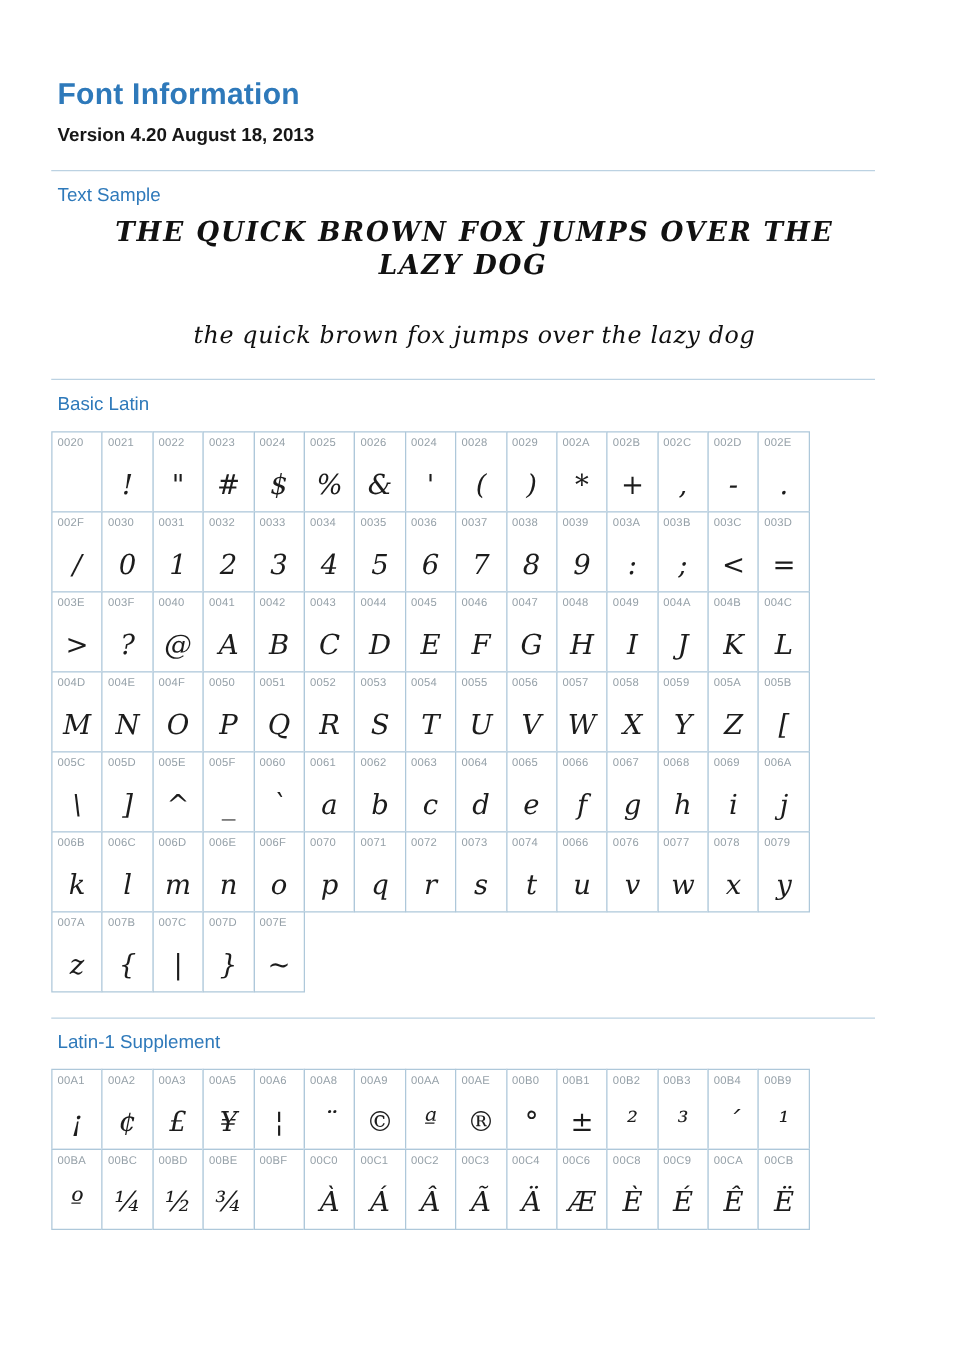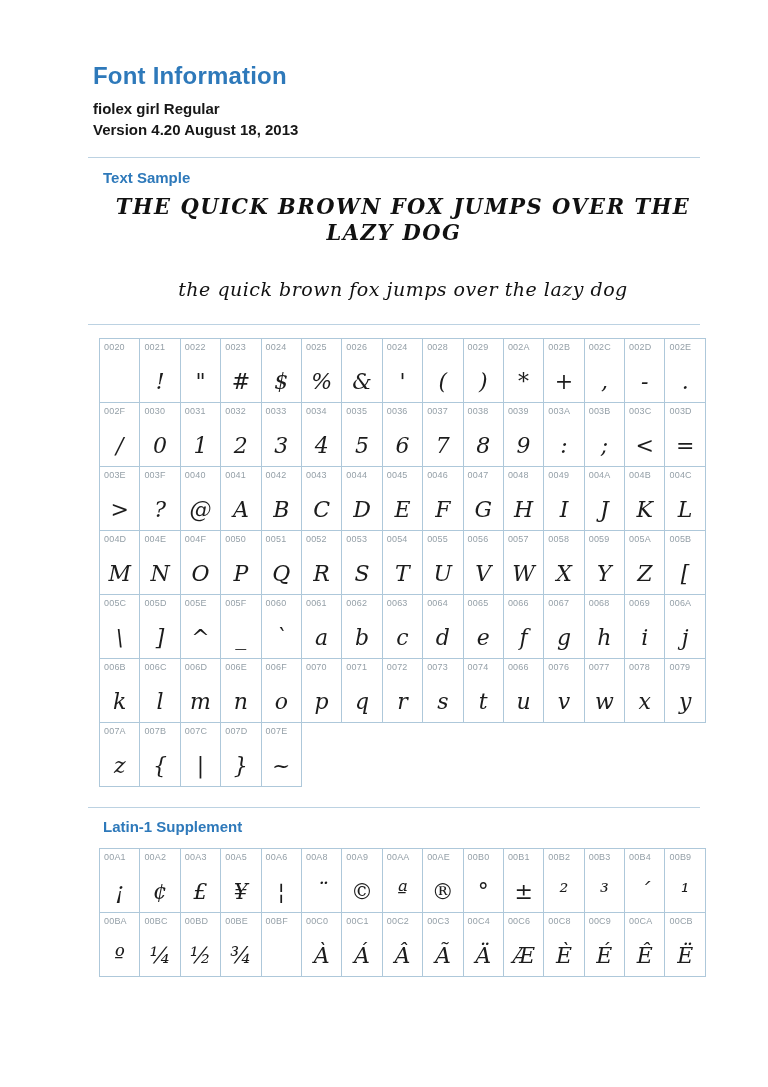--- a/index.html
+++ b/index.html
@@ -3,21 +3,21 @@
 <meta charset="utf-8">
 <style>
   html,body { margin:0; padding:0; background:#ffffff; }
   body {
     width:768px; height:1087px;
     font-family:"Liberation Sans", sans-serif;
     color:#1a1a1a;
     position:relative;
     overflow:hidden;
   }
-  .page { padding:62px 68px 0 88px; }
+  .page { padding:62px 68px 0 41px; }
 
   
   .title {
     margin:0 0 8px 5px;
     font-size:24px; font-weight:bold;
     color:#2e79ba;
     letter-spacing:0.2px;
   }
   .info-line {
     margin:0 0 0 5px;
@@ -27,22 +27,22 @@
 
   .divider {
     border:none; border-top:1px solid #bcd2e2;
     margin:0; height:0;
   }
   .div1 { margin-top:17px; }
   .div2 { margin-top:24px; }
   .div3 { margin-top:21px; }
 
   .section-heading {
-    margin:11px 0 0 15px;
-    font-size:15px; font-weight:bold;
+    margin:11px 0 0 5px;
+    font-size:15px; font-weight:normal;
     color:#2e79ba;
   }
 
   
   .sample-upper {
     margin-top:8px;
     text-align:center; text-indent:18px;
     font-family:"DejaVu Serif", serif;
     font-style:italic; font-weight:bold;
     font-size:21px; letter-spacing:1.5px;
@@ -53,21 +53,21 @@
     margin-top:34px;
     text-align:center; text-indent:18px;
     font-family:"DejaVu Serif", serif;
     font-style:italic;
     font-size:19px; letter-spacing:0.5px;
     color:#111;
   }
 
   
   .glyph-table { margin-top:13px; width:621px; }
-  .g-row { display:flex;margin-left:11px; }
+  .g-row { display:flex; }
   .g-cell {
     box-sizing:border-box;
     width:41.4px; height:65px;
     border:1px solid #aec8da;
     margin:0 -1px -1px 0;
     position:relative;
     background:#fff;
   }
   .c-code {
     position:absolute; top:3px; left:4px;
@@ -83,31 +83,31 @@
     color:#1c1c1c;
   }
   .mt2 { margin-top:10px; }
 </style>
 </head>
 <body>
 
 <div class="page">
 
   <h1 class="title">Font Information</h1>
-  <p class="info-line">fiolex girl Regular</p>
   <p class="info-line">Version 4.20 August 18, 2013</p>
 
   <hr class="divider div1">
 
   <h2 class="section-heading">Text Sample</h2>
   <div class="sample-upper">THE QUICK BROWN FOX JUMPS OVER THE LAZY DOG</div>
   <div class="sample-lower">the quick brown fox jumps over the lazy dog</div>
 
   <hr class="divider div2">
 
+  <h2 class="section-heading">Basic Latin</h2>
   <div class="glyph-table">
       <div class="g-row">
         <div class="g-cell">
           <span class="c-code">0020</span>
           <span class="c-glyph"> </span>
         </div>
         <div class="g-cell">
           <span class="c-code">0021</span>
           <span class="c-glyph">!</span>
         </div>

